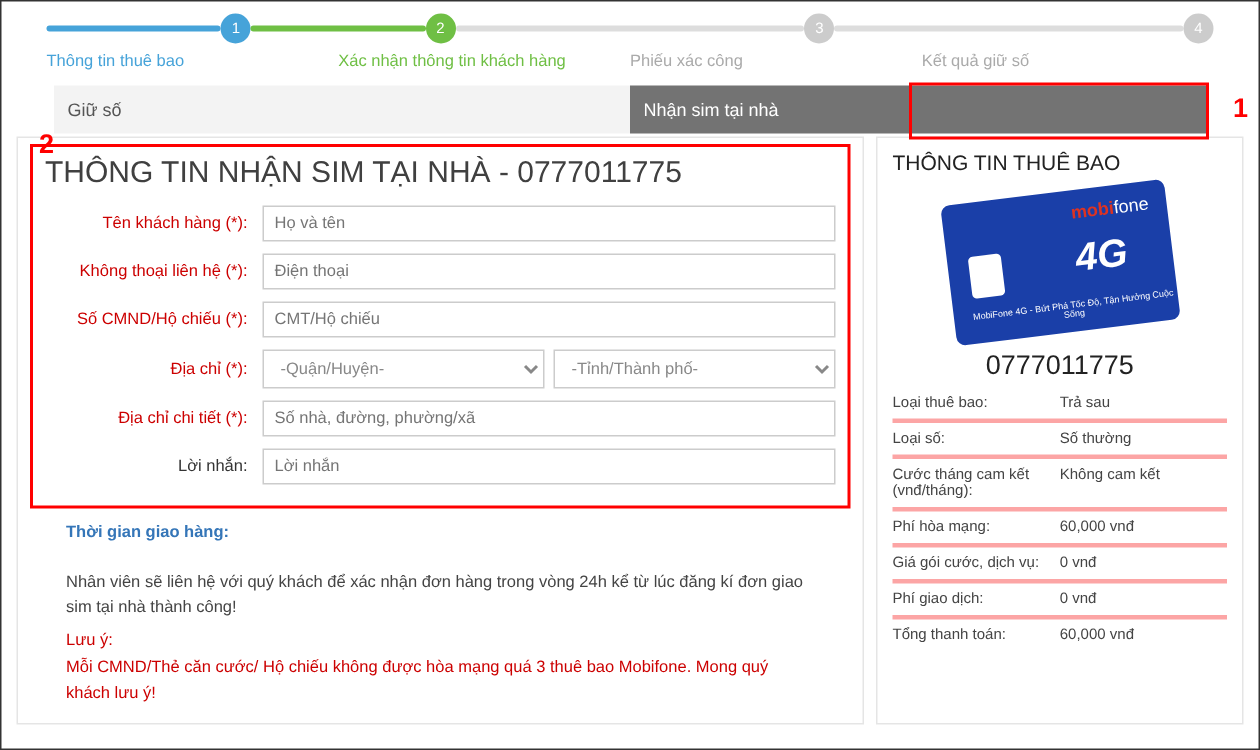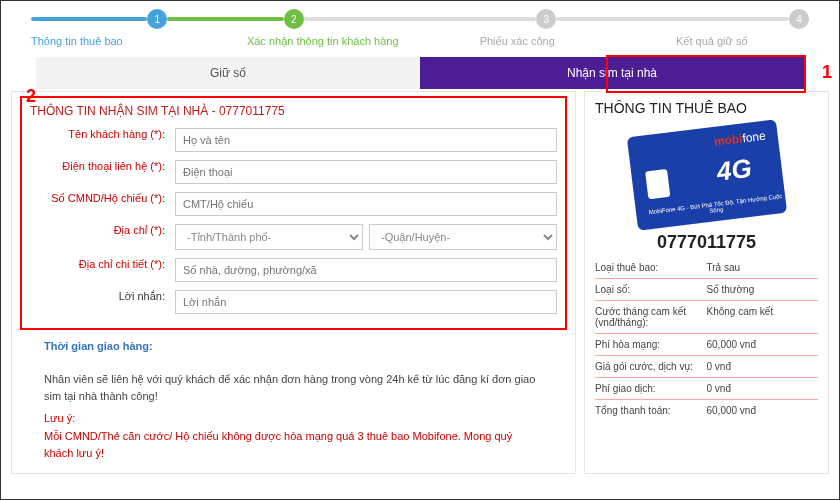--- a/index.html
+++ b/index.html
@@ -11,57 +11,57 @@
 .dot.d2{background:#6fbf44}
 .dot.d3,.dot.d4{background:#ccc}
 .line{flex:1;height:4px;background:#ddd;border-radius:2px}
 .line.l1{background:#46a3d9}
 .line.l2{background:#6fbf44}
 .labels{display:flex;padding:2px 30px 10px}
 .labels div{flex:1;font-size:11px}
 .lab1{color:#46a3d9}
 .lab2{color:#6fbf44}
 .lab3,.lab4{color:#aaa}
-.lab2,.lab3,.lab4{text-align:center}
-.lab4{text-align:center}
+.lab2,.lab3,.lab4{text-align:left}
+.lab4{text-align:left}
 .tabs{display:flex;margin:0 35px 2px;position:relative}
-.tab{flex:1;padding:9px;text-align:center;font-size:12px;cursor:pointer}
+.tab{flex:1;padding:9px;text-align:left;font-size:12px;cursor:pointer}
 .tab.inactive{background:#f3f3f3;color:#555}
-.tab.active{background:#4c1d95;color:#fff;position:relative}
+.tab.active{background:#737373;color:#fff;position:relative}
 .redbox1{position:absolute;border:2px solid red;top:-2px;right:-2px;width:200px;height:38px;pointer-events:none}
 .ann1{position:absolute;color:red;font-size:18px;font-weight:bold;top:62px;right:8px}
 .ann2{position:absolute;color:red;font-size:18px;font-weight:bold;top:86px;left:26px}
 .content{display:flex;padding:0 10px;gap:8px}
 .left{flex:1;border:1px solid #e5e5e5;padding:8px 12px}
 .formbox{border:2px solid red;padding:6px 8px;margin:-4px -4px 6px}
-.ftitle{font-size:12px;margin-bottom:10px;color:#b91c1c}
-.row{display:flex;align-items:flex-start;margin-bottom:8px}
+.ftitle{font-size:20px;margin-bottom:10px;color:#404040}
+.row{display:flex;align-items:center;margin-bottom:8px}
 .lab{width:145px;text-align:right;font-size:11px;color:#333;padding-right:10px}
 .lab span{color:#c00}
 .inp{flex:1}
 .inp input,.inp select{width:100%;padding:5px 7px;border:1px solid #ccc;font-size:11px;color:#888;background:#fff}
 .inp.split{display:flex;gap:6px}
 .inp.split select{flex:1}
 .delivery{font-size:11px;padding:4px 20px}
 .delivery .head{color:#3576b8;font-weight:bold;margin-bottom:19px}
 .delivery .txt{color:#444;line-height:1.5;margin-bottom:8px}
 .delivery .warn{color:#c00;font-weight:normal;margin-bottom:4px}
 .delivery .wtxt{color:#c00;line-height:1.5}
 .right{width:245px;border:1px solid #e5e5e5;padding:8px 10px}
 .rtitle{font-size:14px;margin-bottom:6px;color:#222}
 .sim{text-align:center;margin-bottom:4px}
 .simcard{display:inline-block;width:150px;height:94px;background:#1a3fa8;border-radius:6px;position:relative;transform:rotate(-7deg);margin:6px 0}
 .simcard .brand{color:#fff;position:absolute;top:8px;right:12px;font-size:12px}
 .simcard .brand b{color:#d32}
 .simcard .chip{position:absolute;top:36px;left:14px;width:22px;height:28px;background:#fff;border-radius:3px}
 .simcard .fg{position:absolute;top:30px;right:30px;color:#fff;font-size:26px;font-weight:bold;font-style:italic}
 .simcard .sub{position:absolute;bottom:8px;left:10px;color:#fff;font-size:6px}
-.simnum{font-size:18px;font-weight:bold;color:#222}
+.simnum{font-size:18px;font-weight:normal;color:#222}
 .info{font-size:10px;color:#444}
-.irow{display:flex;padding:5px 0;border-top:1px solid #fca5a5}
+.irow{display:flex;padding:5px 0;border-top:3px solid #fca5a5}
 .irow:first-child{border-top:none}
 .ik{flex:1}
 .iv{flex:1}
 </style>
 </head>
 <body>
 
 <div class="stepper">
   <div class="step">
       <div class="line l1"></div>
@@ -98,32 +98,32 @@
 
 <div class="content">
   <div class="left">
     <div class="formbox">
       <div class="ftitle">THÔNG TIN NHẬN SIM TẠI NHÀ - 0777011775</div>
       <div class="row">
         <div class="lab"><span>Tên khách hàng (</span><span>*</span><span>):</span></div>
         <div class="inp"><input placeholder="Họ và tên" style=""></div>
       </div>
       <div class="row">
-        <div class="lab"><span>Điện thoại liên hệ (</span><span>*</span><span>):</span></div>
+        <div class="lab"><span>Không thoại liên hệ (</span><span>*</span><span>):</span></div>
         <div class="inp"><input placeholder="Điện thoại" style=""></div>
       </div>
       <div class="row">
         <div class="lab"><span>Số CMND/Hộ chiếu (</span><span>*</span><span>):</span></div>
         <div class="inp"><input placeholder="CMT/Hộ chiếu" style=""></div>
       </div>
       <div class="row">
         <div class="lab"><span>Địa chỉ (</span><span>*</span><span>):</span></div>
         <div class="inp split">
+          <select><option>-Quận/Huyện-</option></select>
           <select><option>-Tỉnh/Thành phố-</option></select>
-          <select><option>-Quận/Huyện-</option></select>
         </div>
       </div>
       <div class="row">
         <div class="lab"><span>Địa chỉ chi tiết (</span><span>*</span><span>):</span></div>
         <div class="inp"><input placeholder="Số nhà, đường, phường/xã" style=""></div>
       </div>
       <div class="row">
         <div class="lab">Lời nhắn:</div>
         <div class="inp"><input placeholder="Lời nhắn" style=""></div>
       </div>

